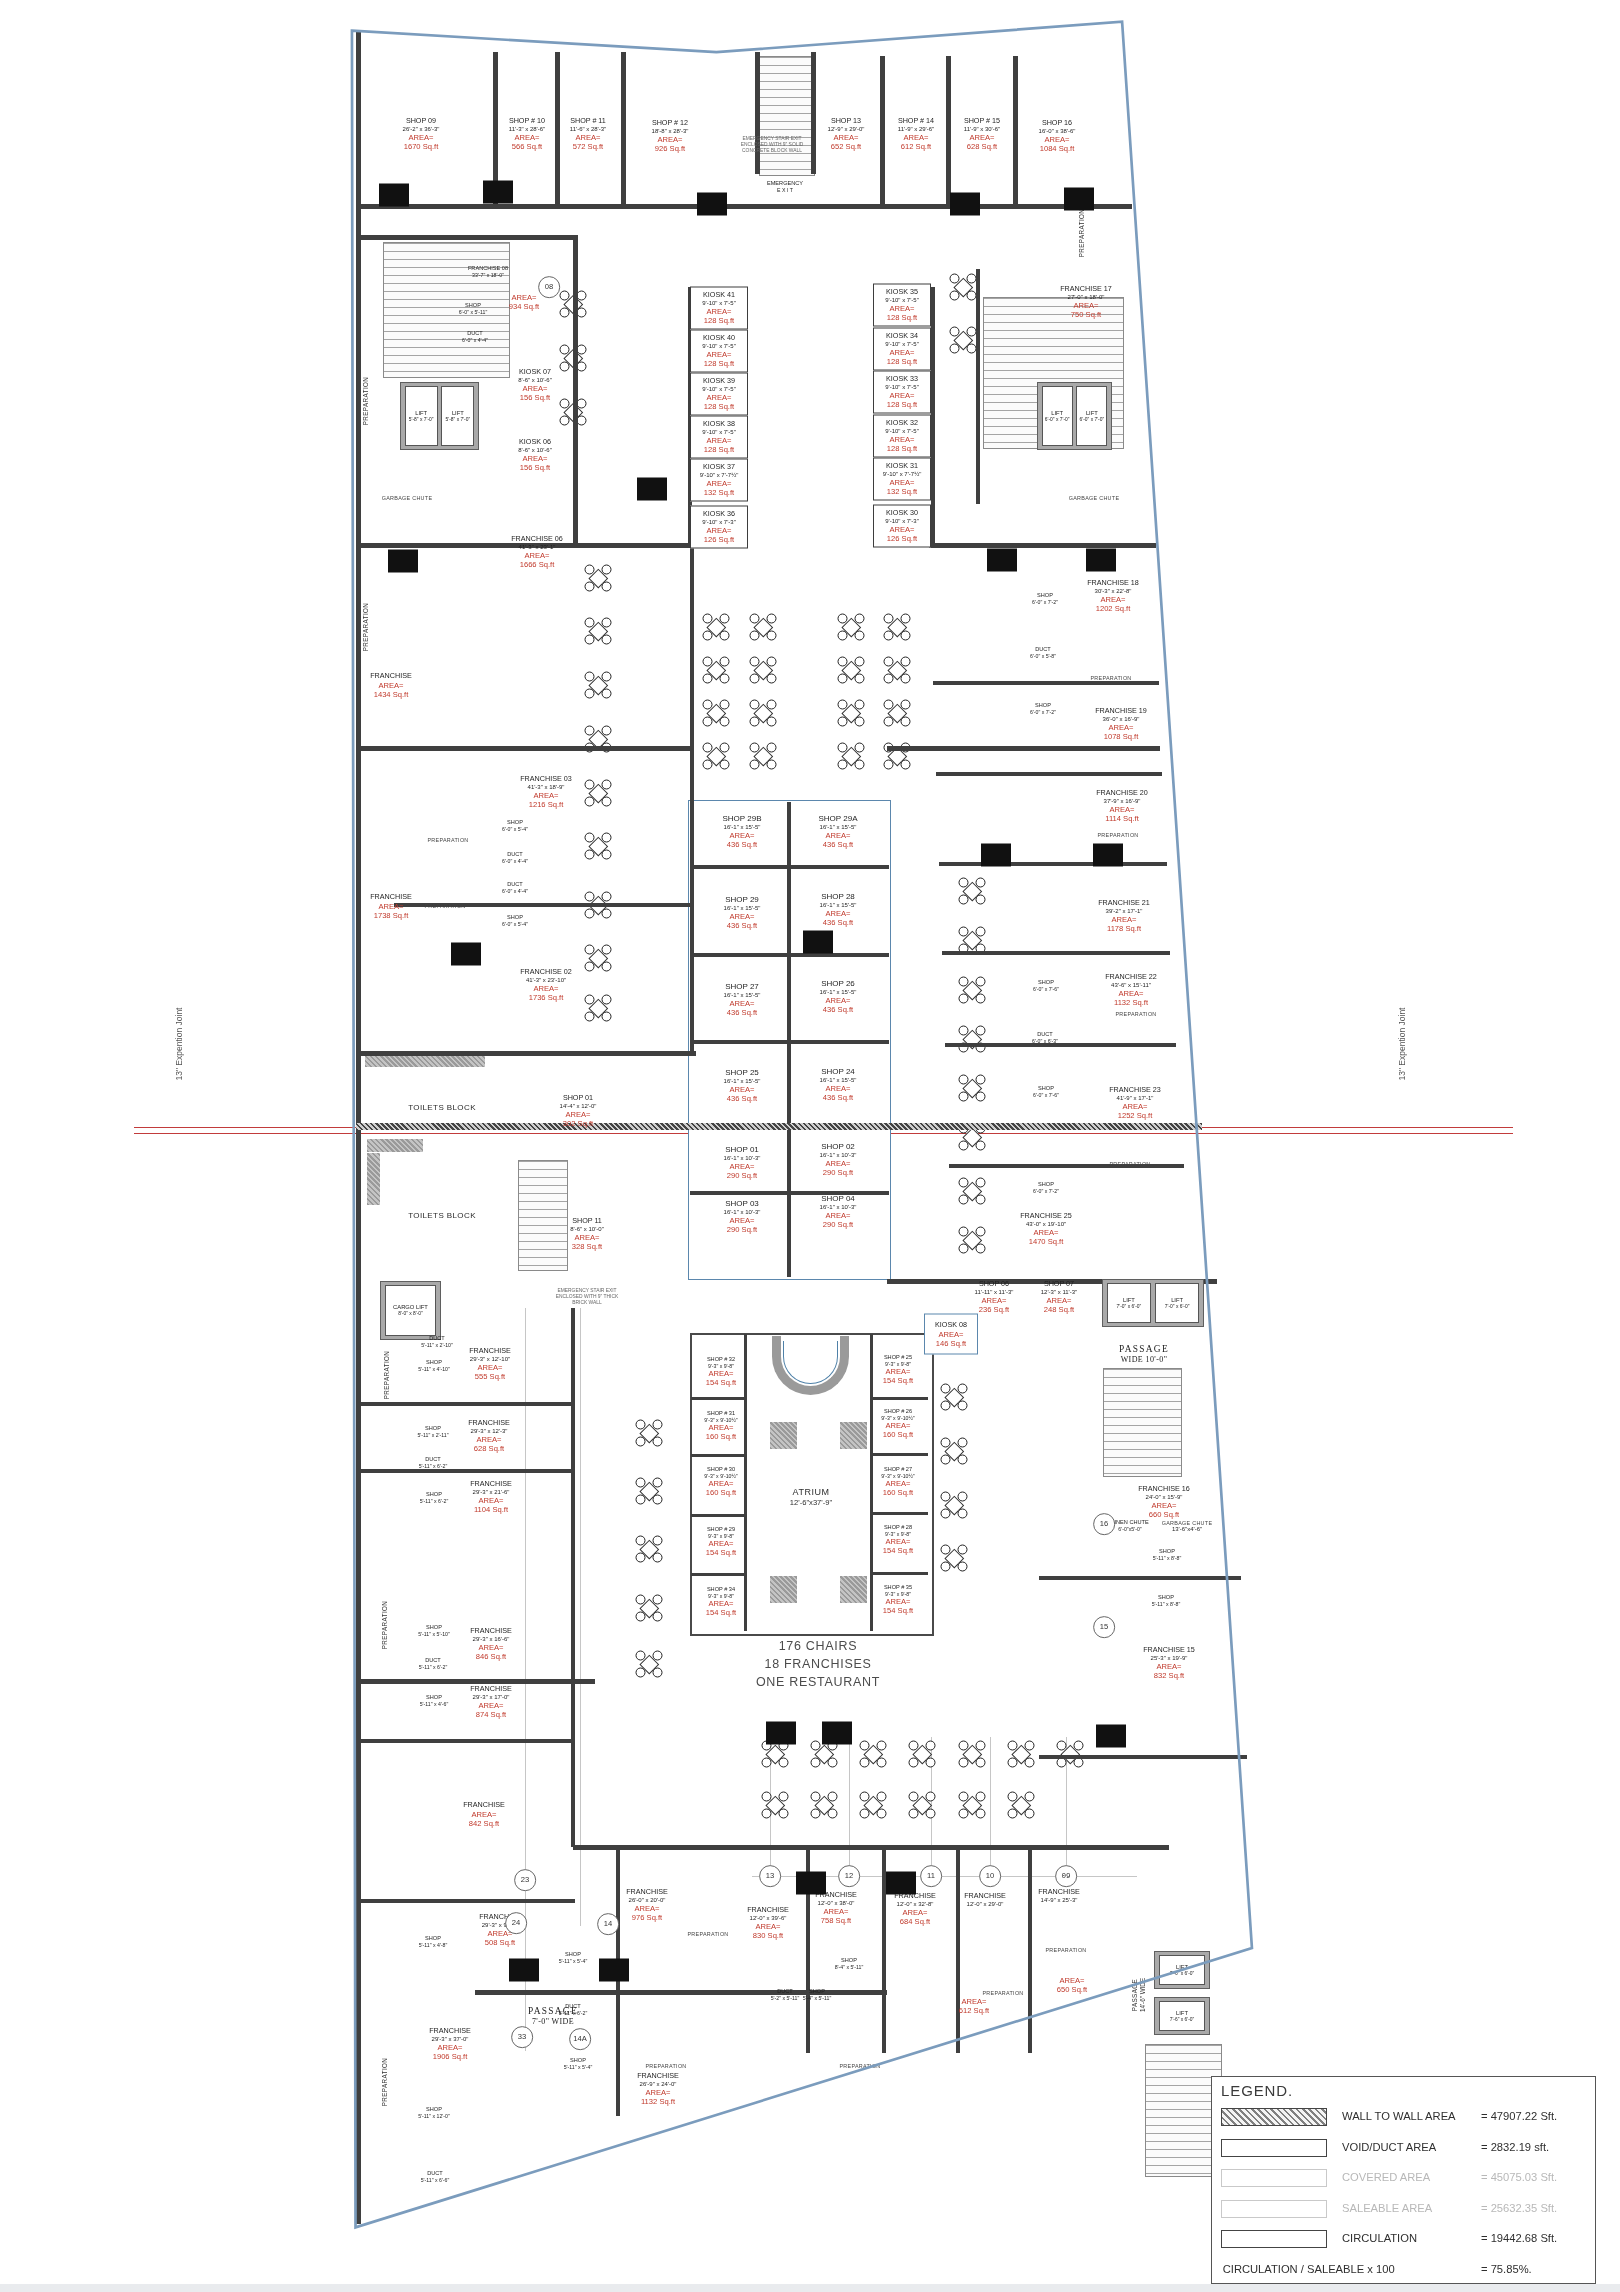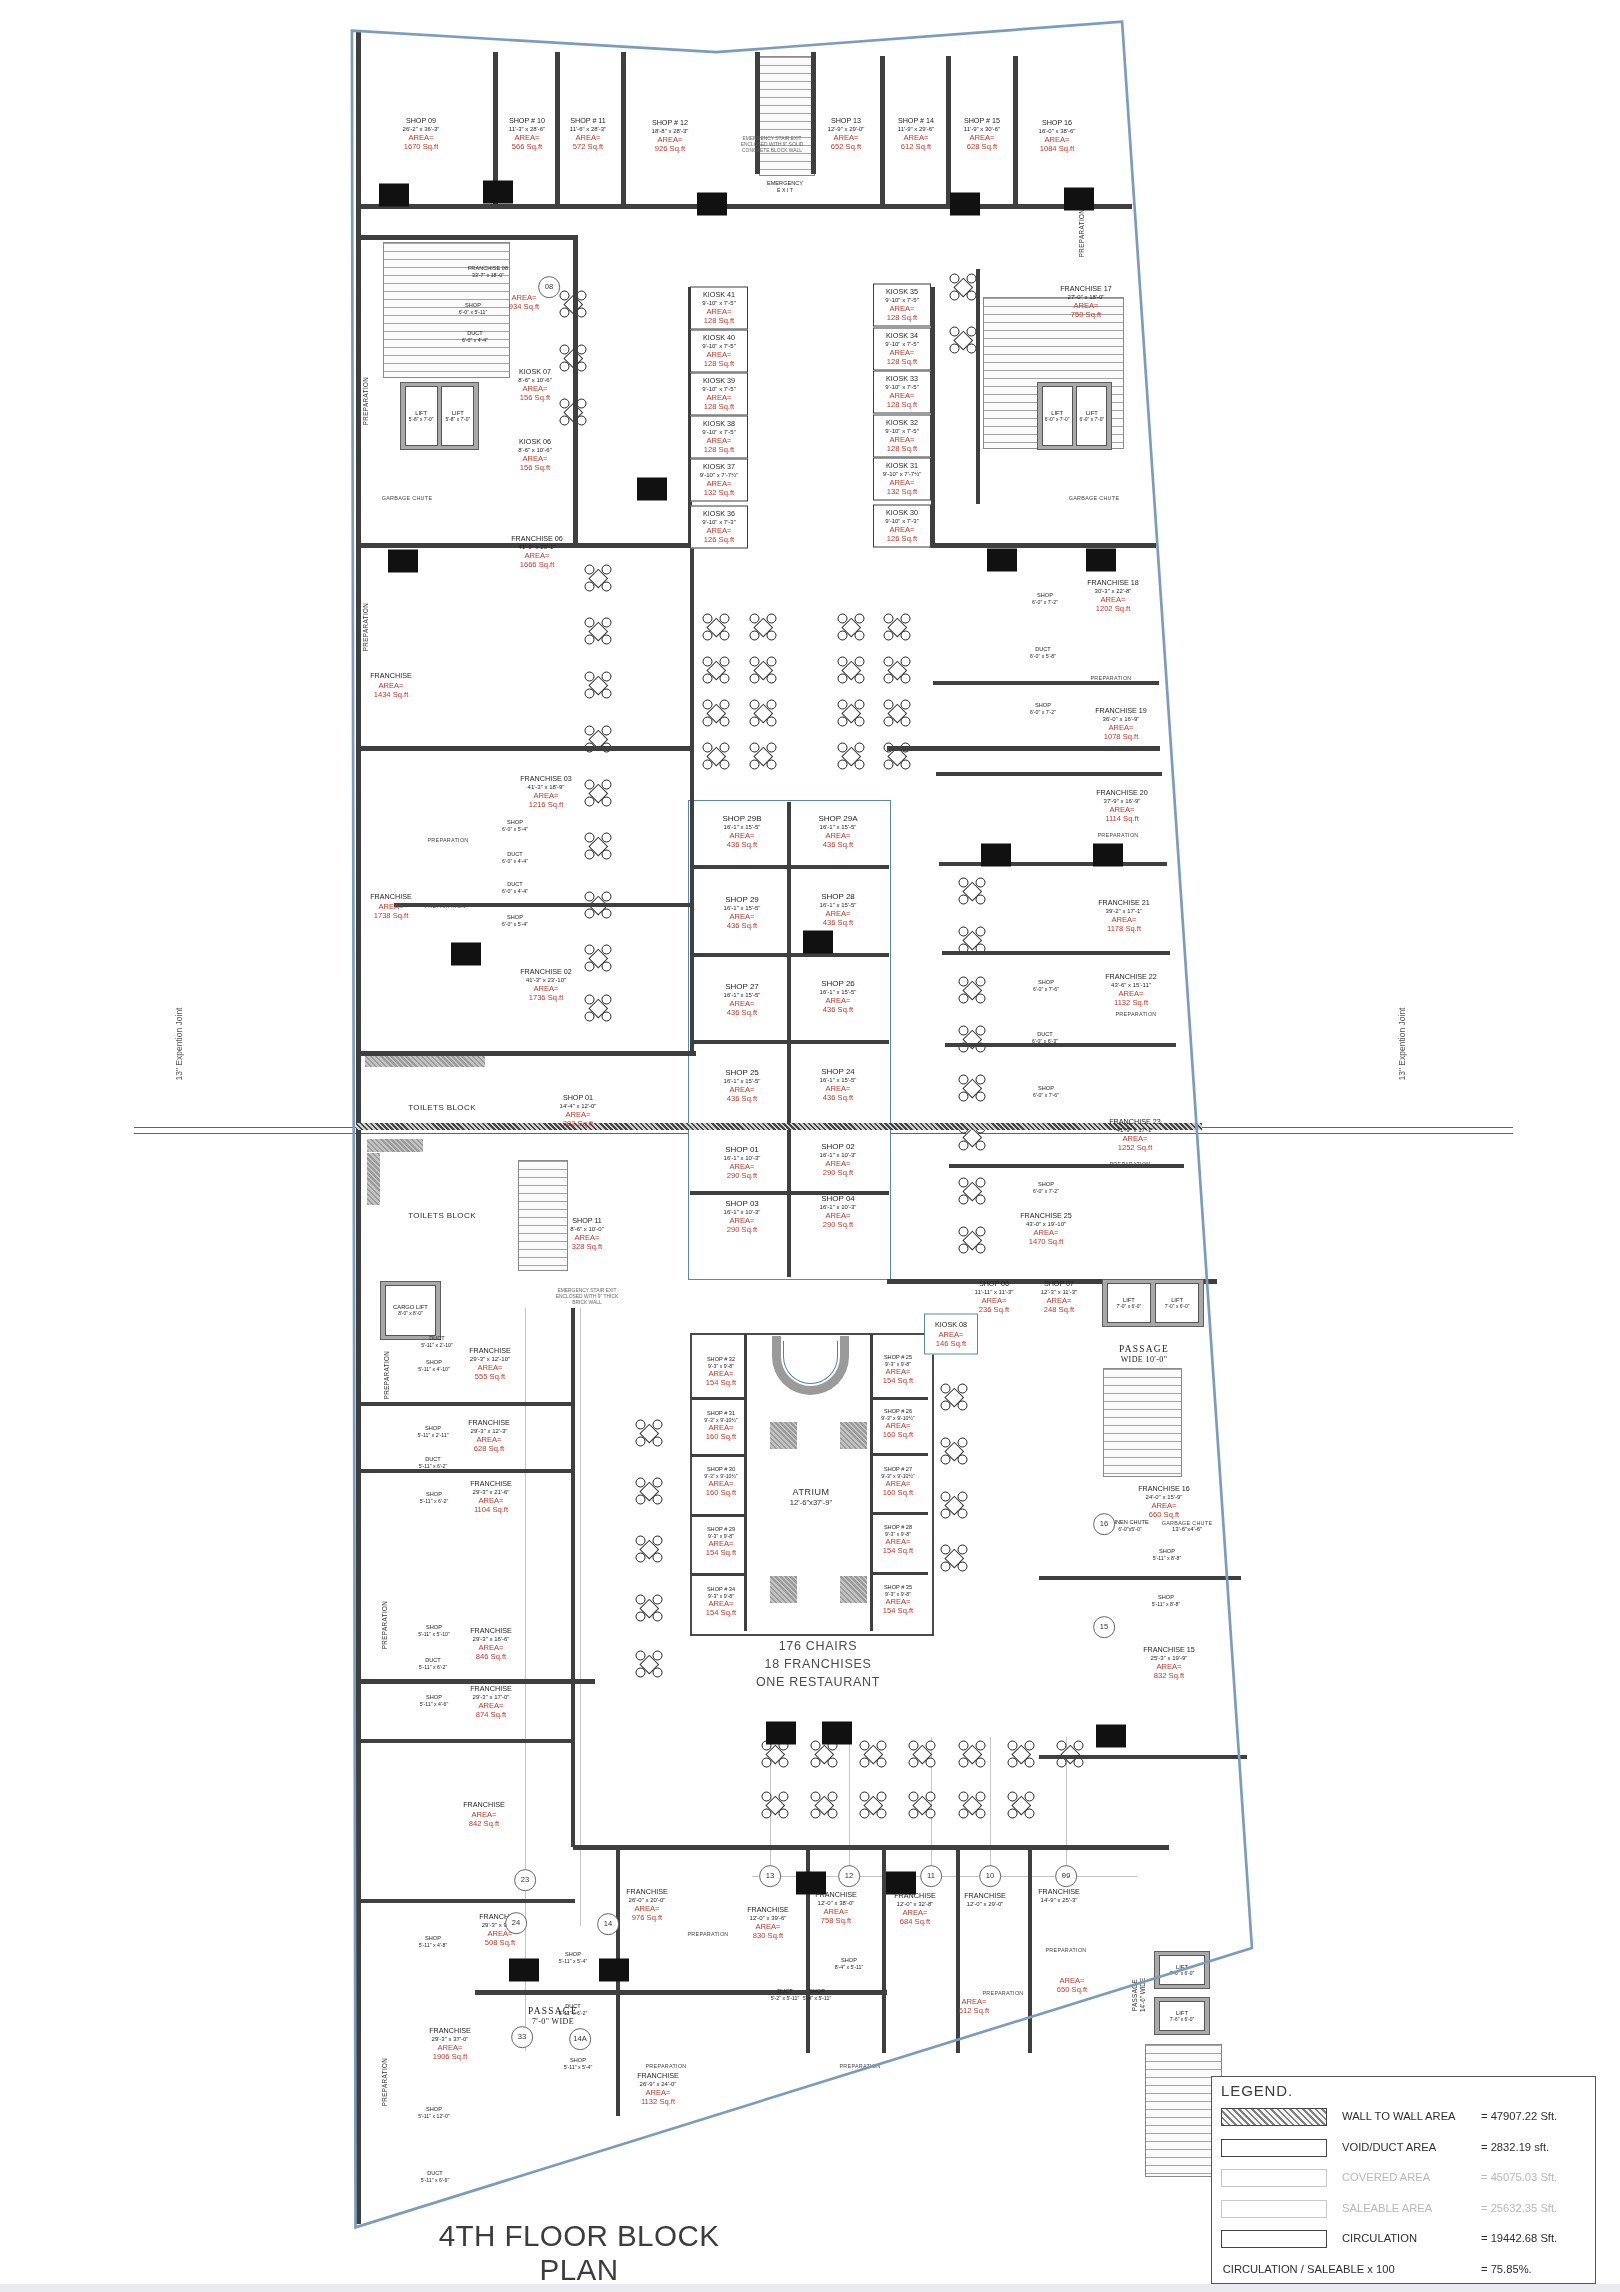--- a/index.html
+++ b/index.html
@@ -120,21 +120,20 @@
           <span class="llab">CIRCULATION</span>
           <span class="lval">=  19442.68 Sft.</span>
         </div>
         <div class="lrow noswatch" style="top: 183px;">
           <span class="llab">CIRCULATION / SALEABLE x 100</span>
           <span class="lval">=  75.85%.</span>
         </div>
       </div>
   </div>
 
-  <div id="title">4TH FLOOR BLOCK PLAN</div>
 <div class="gridline" style="left: 525px; top: 1308px; width: 0.9px; height: 743px; position: absolute;"></div>
     <div class="gridline" style="left: 580px; top: 1308px; width: 0.9px; height: 618px; position: absolute;"></div>
     <div class="gridline" style="left: 770px; top: 1737px; width: 0.9px; height: 139px; position: absolute;"></div>
     <div class="gridline" style="left: 849px; top: 1737px; width: 0.9px; height: 139px; position: absolute;"></div>
     <div class="gridline" style="left: 931px; top: 1737px; width: 0.9px; height: 139px; position: absolute;"></div>
     <div class="gridline" style="left: 990px; top: 1737px; width: 0.9px; height: 139px; position: absolute;"></div>
     <div class="gridline" style="left: 1066px; top: 1737px; width: 0.9px; height: 139px; position: absolute;"></div>
     <div class="gridline" style="left: 752px; top: 1876px; width: 385px; height: 0.9px; position: absolute;"></div>
     <div class="gray" style="left: 365px; top: 1054px; width: 120px; height: 13.4px; position: absolute;"></div>
     <div class="gray" style="left: 367px; top: 1139px; width: 56px; height: 13.4px; position: absolute;"></div>
@@ -1052,21 +1051,21 @@
       <span class="rd">39'-2" x 17'-1"</span>
       <span class="ra">AREA=</span>
       <span class="ra">1178 Sq.ft</span>
     </div>
     <div class="room" style="left: 1131px; top: 990px;">
       <span class="rn">FRANCHISE 22</span>
       <span class="rd">43'-6" x 15'-11"</span>
       <span class="ra">AREA=</span>
       <span class="ra">1132 Sq.ft</span>
     </div>
-    <div class="room" style="left: 1135px; top: 1103px; margin-top: 32px;">
+    <div class="room" style="left: 1135px; top: 1103px;">
       <span class="rn">FRANCHISE 23</span>
       <span class="rd">41'-9" x 17'-1"</span>
       <span class="ra">AREA=</span>
       <span class="ra">1252 Sq.ft</span>
     </div>
     <div class="room" style="left: 1046px; top: 1229px;">
       <span class="rn">FRANCHISE 25</span>
       <span class="rd">43'-0" x 19'-10"</span>
       <span class="ra">AREA=</span>
       <span class="ra">1470 Sq.ft</span>

